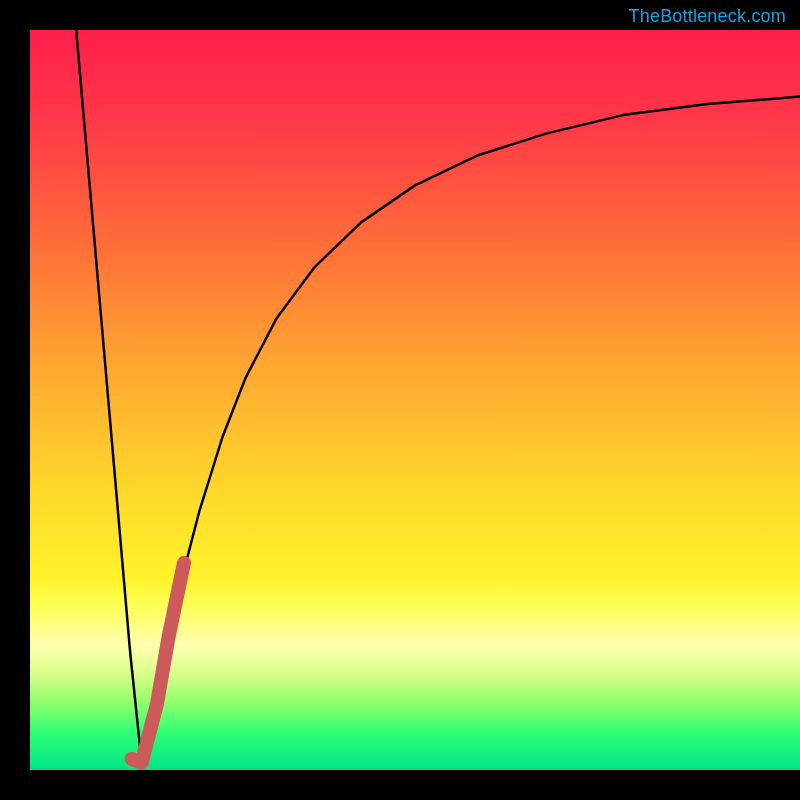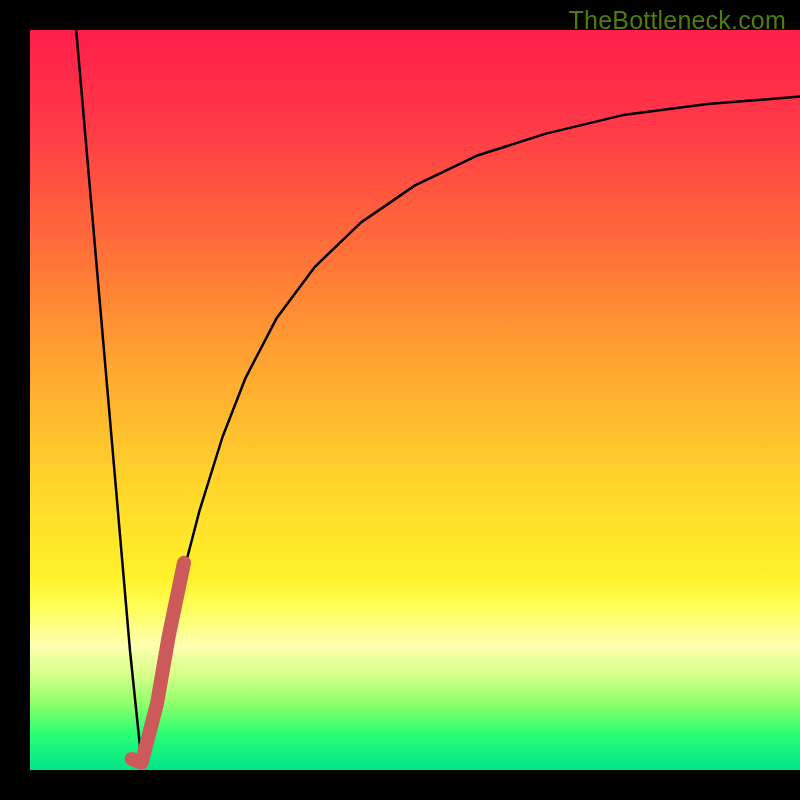--- a/index.html
+++ b/index.html
@@ -14,22 +14,22 @@
   .frame {
     position: relative;
     width: 800px;
     height: 800px;
     background: #000;
   }
   .watermark {
     position: absolute;
     top: 6px;
     right: 14px;
-    color: #4d7c0f;
-    font-size: 25px;
+    color: #0ea5e9;
+    font-size: 18px;
     font-weight: 500;
     letter-spacing: 0.2px;
     z-index: 10;
   }
   .plot-area {
     position: absolute;
     left: 30px;
     top: 30px;
     width: 770px;   
     height: 740px;  

